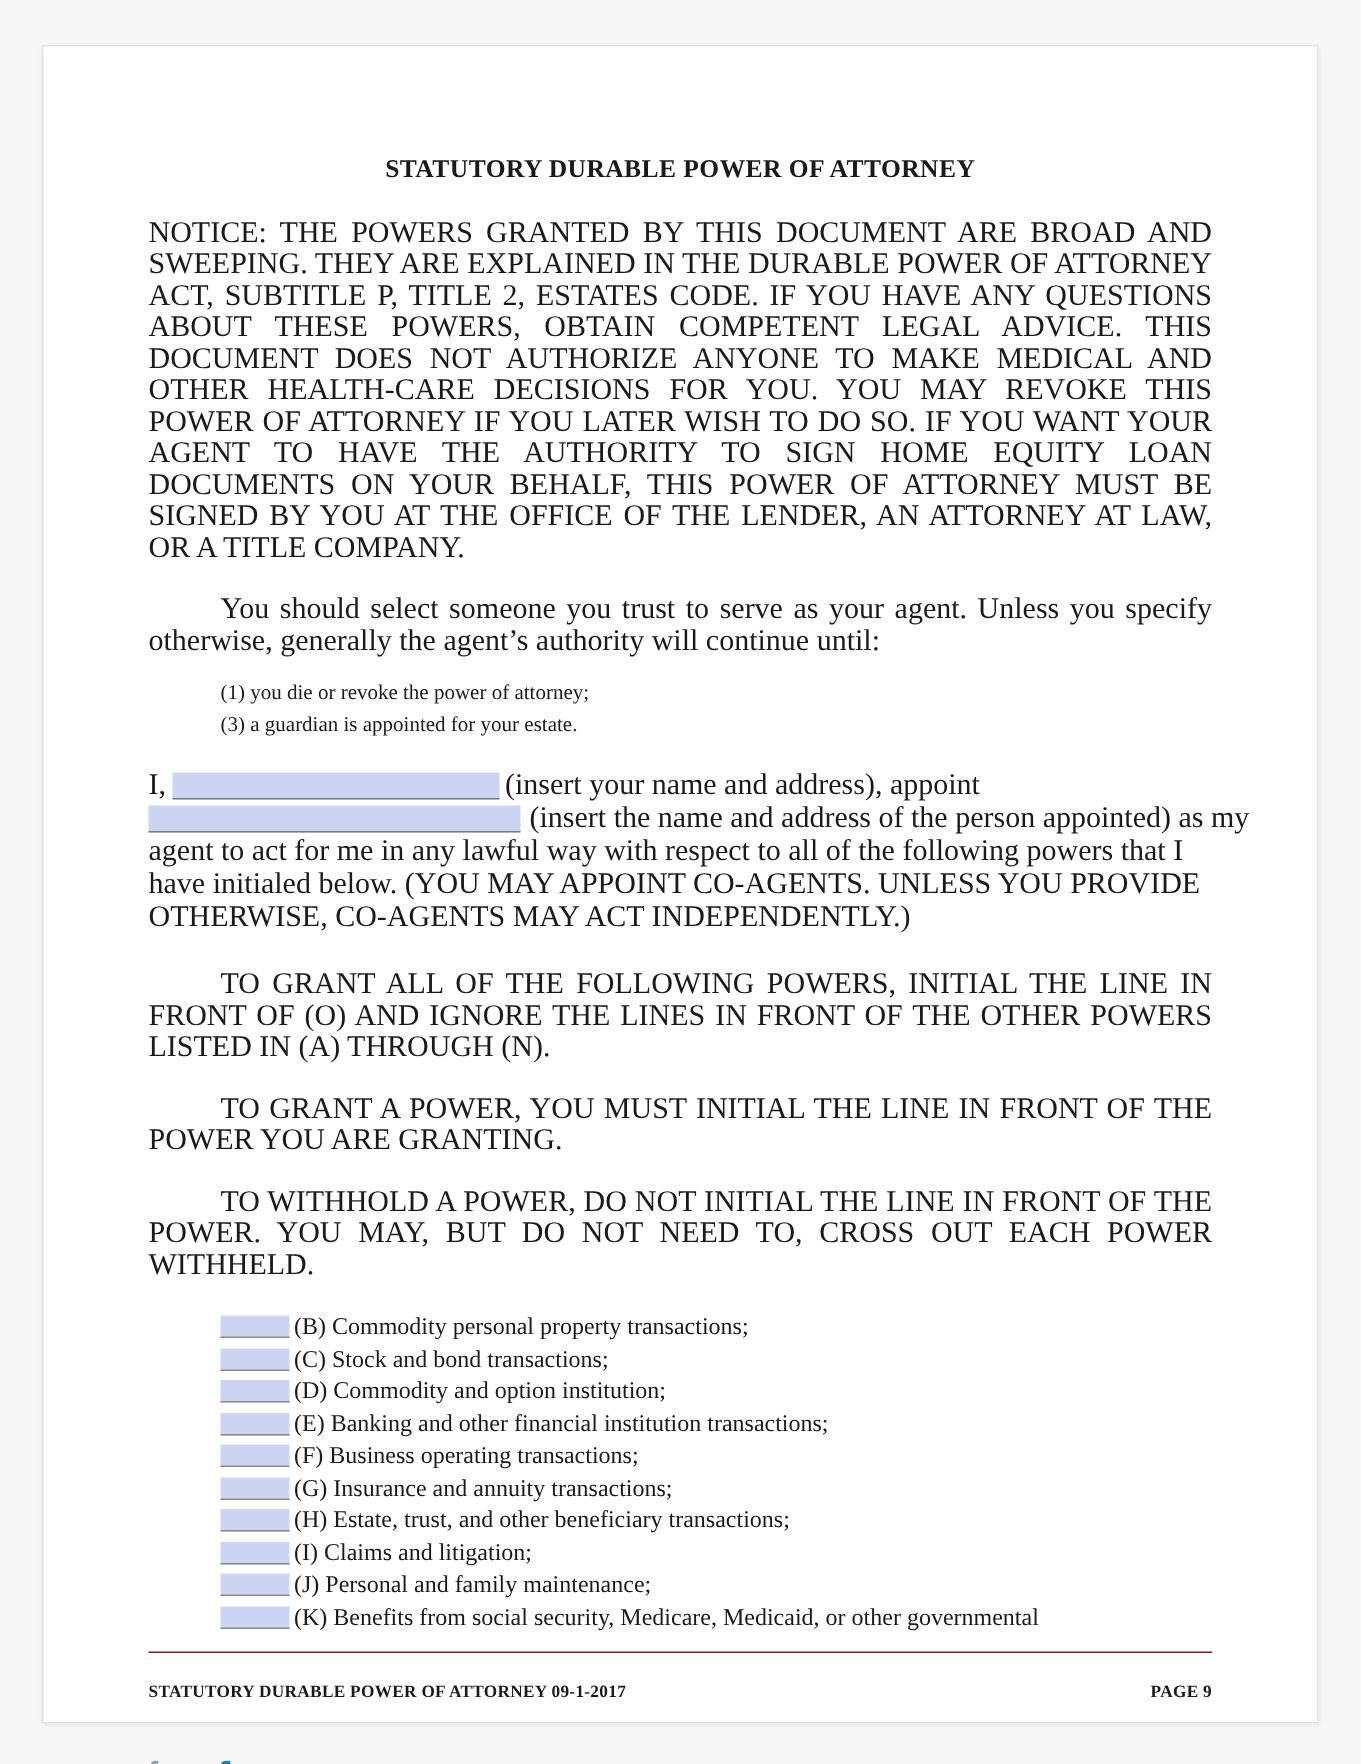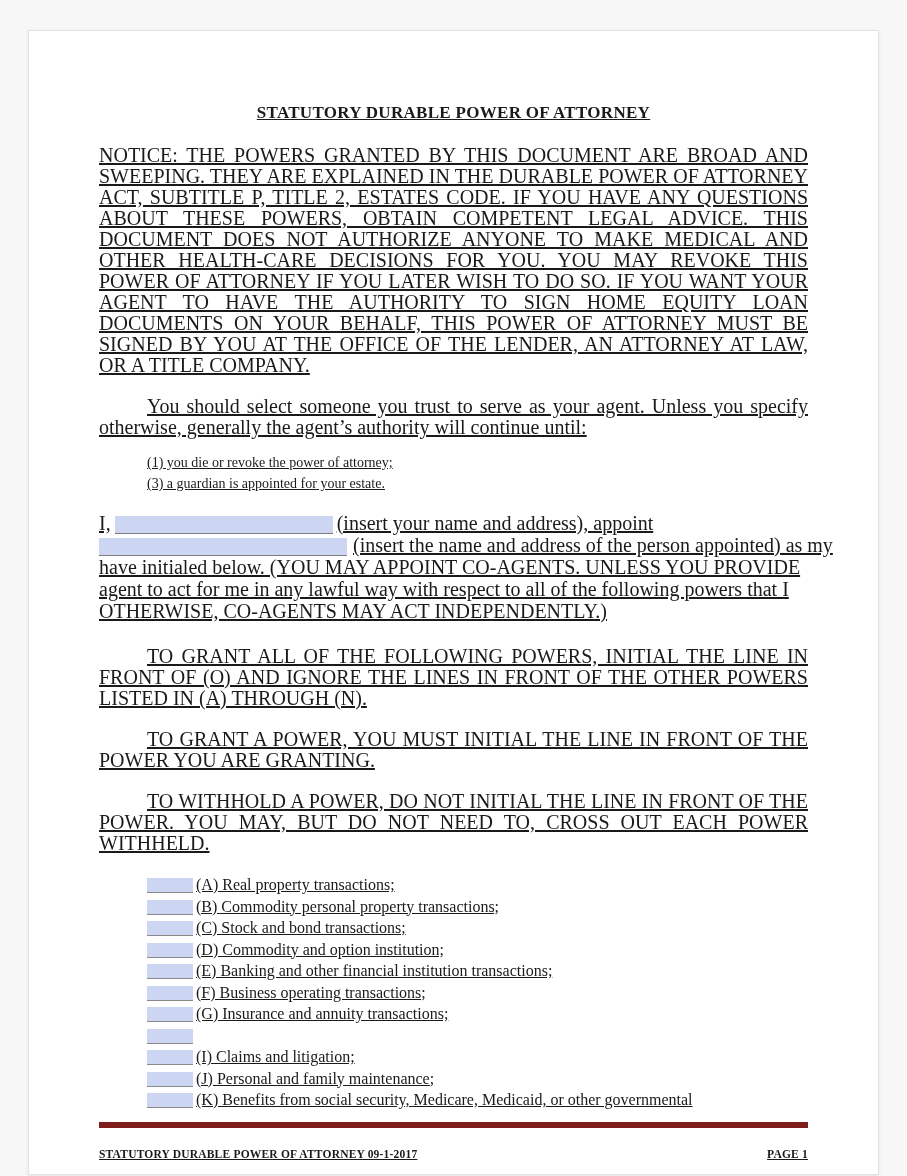--- a/index.html
+++ b/index.html
@@ -16,21 +16,20 @@
     padding: 30px 0 40px;
   }
   .page {
     width: 851px;
     margin: 0 auto;
     background: #ffffff;
     border: 1px solid #e3e3e3;
     box-shadow: 0 1px 3px rgba(0,0,0,0.08);
     padding: 72px 70px 14px 70px;
     min-height: 1058px;
-    text-decoration: underline;
   }
   .doc-title {
     text-align: center;
     font-size: 17px;
     font-weight: bold;
     letter-spacing: 0.3px;
     margin: 0 0 22px 0;
   }
   p.para {
     font-size: 20px;
@@ -70,21 +69,21 @@
     width: 46px;
     height: 15px;
     background: #ccd6f3;
     border-bottom: 1px solid #8a8a8a;
     vertical-align: -3px;
     margin-right: 3px;
   }
   .page-footer {
     display: flex;
     justify-content: space-between;
-    border-top: 6px solid #7f1d1d;
+    border-top: 1px solid #7f1d1d;
     margin-top: 12px;
     padding-top: 20px;
     font-size: 11.5px;
     font-weight: bold;
     letter-spacing: 0.2px;
   }
   .brand-bar {
     width: 851px;
     margin: 20px auto 0;
     padding-left: 70px;
@@ -111,70 +110,67 @@
       <div>(3) a guardian is appointed for your estate.</div>
     </div>
 
     <div class="appoint-block">
       <div class="appoint-line">
         <span>I,</span><span class="blank name1"></span><span>(insert your name and address), appoint</span>
       </div>
       <div class="appoint-line">
         <span class="blank name2"></span><span>(insert the name and address of the person appointed) as my</span>
       </div>
+      <div>agent to act for me in any lawful way with respect to all of the following powers that I</div>
       <div>have initialed below. (YOU MAY APPOINT CO-AGENTS.  UNLESS YOU PROVIDE</div>
-      <div>agent to act for me in any lawful way with respect to all of the following powers that I</div>
       <div>OTHERWISE, CO-AGENTS MAY ACT INDEPENDENTLY.)</div>
     </div>
 
     <p class="para indent">TO GRANT ALL OF THE FOLLOWING POWERS, INITIAL THE LINE IN FRONT OF (O) AND IGNORE THE LINES IN FRONT OF THE OTHER POWERS LISTED IN (A) THROUGH (N).</p>
 
     <p class="para indent">TO GRANT A POWER, YOU MUST INITIAL THE LINE IN FRONT OF THE POWER YOU ARE GRANTING.</p>
 
     <p class="para indent">TO WITHHOLD A POWER, DO NOT INITIAL THE LINE IN FRONT OF THE POWER.  YOU MAY, BUT DO NOT NEED TO, CROSS OUT EACH POWER WITHHELD.</p>
 
     <div class="powers-list">
-      <div class="power-row">
-        <span class="initial-blank"></span><span>(A) Real property transactions;</span>
-      </div>
       <div class="power-row">
         <span class="initial-blank"></span><span>(B) Commodity personal property transactions;</span>
       </div>
       <div class="power-row">
         <span class="initial-blank"></span><span>(C) Stock and bond transactions;</span>
       </div>
       <div class="power-row">
         <span class="initial-blank"></span><span>(D) Commodity and option institution;</span>
       </div>
       <div class="power-row">
         <span class="initial-blank"></span><span>(E) Banking and other financial institution transactions;</span>
       </div>
       <div class="power-row">
         <span class="initial-blank"></span><span>(F) Business operating transactions;</span>
       </div>
       <div class="power-row">
         <span class="initial-blank"></span><span>(G) Insurance and annuity transactions;</span>
       </div>
       <div class="power-row">
-        <span class="initial-blank"></span>
+        <span class="initial-blank"></span><span>(H) Estate, trust, and other beneficiary transactions;</span>
       </div>
       <div class="power-row">
         <span class="initial-blank"></span><span>(I) Claims and litigation;</span>
       </div>
       <div class="power-row">
         <span class="initial-blank"></span><span>(J) Personal and family maintenance;</span>
       </div>
       <div class="power-row">
         <span class="initial-blank"></span><span>(K) Benefits from social security, Medicare, Medicaid, or other governmental</span>
       </div>
     </div>
 
     <div class="page-footer">
       <span>STATUTORY DURABLE POWER OF ATTORNEY 09-1-2017</span>
-      <span>PAGE 1</span>
+      <span>PAGE 9</span>
     </div>
 
   </div>
 
   <div class="brand-bar">
     <span class="brand-free">free</span><span class="brand-forms">forms</span>
   </div>
 </div>
 
 </body></html>

